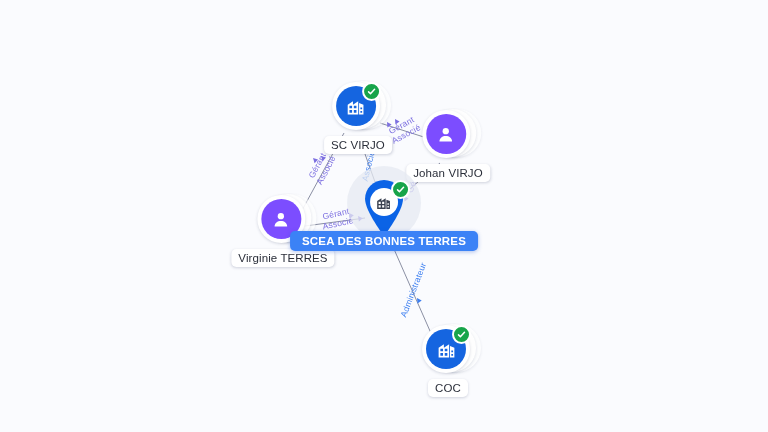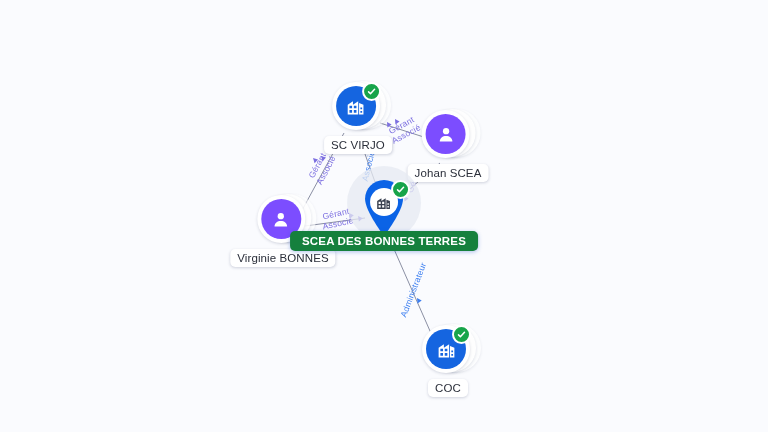--- a/index.html
+++ b/index.html
@@ -82,21 +82,21 @@
   .pin .pin-svg{position:absolute;left:0;top:0;}
   .pin .pin-inner{
     position:absolute;left:13px;top:11px;
     width:28px;height:28px;border-radius:50%;
     background:#ffffff;
     display:flex;align-items:center;justify-content:center;
   }
   .pin .badge{right:1px;top:3px;}
   .focus-label{
     margin-top:-8px;
-    background:#15803d;
+    background:#3b82f6;
     color:#ffffff;
     border-radius:5px;
     padding:4px 12px;
     font-size:11.5px;
     font-weight:bold;
     white-space:nowrap;
     box-shadow:0 1px 4px rgba(30,80,200,.35);
     letter-spacing:.15px;
     z-index:25;
   }
@@ -197,36 +197,36 @@
       <div class="card s3"></div>
       <div class="card s2"></div>
       <div class="card s1"></div>
       <div class="disc person">
         <svg width="21" height="21" viewBox="0 0 24 24" fill="#ffffff">
           <circle cx="12" cy="8.2" r="3.6"></circle>
           <path d="M4.8 20c0-4 3.3-6.3 7.2-6.3s7.2 2.3 7.2 6.3z"></path>
         </svg>
       </div>
     </div>
-    <div class="nlabel">Johan SCEA</div>
+    <div class="nlabel">Johan VIRJO</div>
   </div>
 
   <div class="node" style="left:283px;top:230px;">
     <div class="stack">
       <div class="card s3"></div>
       <div class="card s2"></div>
       <div class="card s1"></div>
       <div class="disc person">
         <svg width="21" height="21" viewBox="0 0 24 24" fill="#ffffff">
           <circle cx="12" cy="8.2" r="3.6"></circle>
           <path d="M4.8 20c0-4 3.3-6.3 7.2-6.3s7.2 2.3 7.2 6.3z"></path>
         </svg>
       </div>
     </div>
-    <div class="nlabel">Virginie BONNES</div>
+    <div class="nlabel">Virginie TERRES</div>
   </div>
 
   <div class="node" style="left:448px;top:360px;">
     <div class="stack">
       <div class="card s3"></div>
       <div class="card s2"></div>
       <div class="card s1"></div>
       <div class="disc company">
         <svg width="21" height="21" viewBox="0 0 24 24" fill="#ffffff">
           <path d="M3 21V10l6-4v4l6-4v15H3zm2-2h3v-3H5v3zm0-5h3v-3H5v3zm5 5h3v-3h-3v3zm0-5h3v-3h-3v3z"></path>

